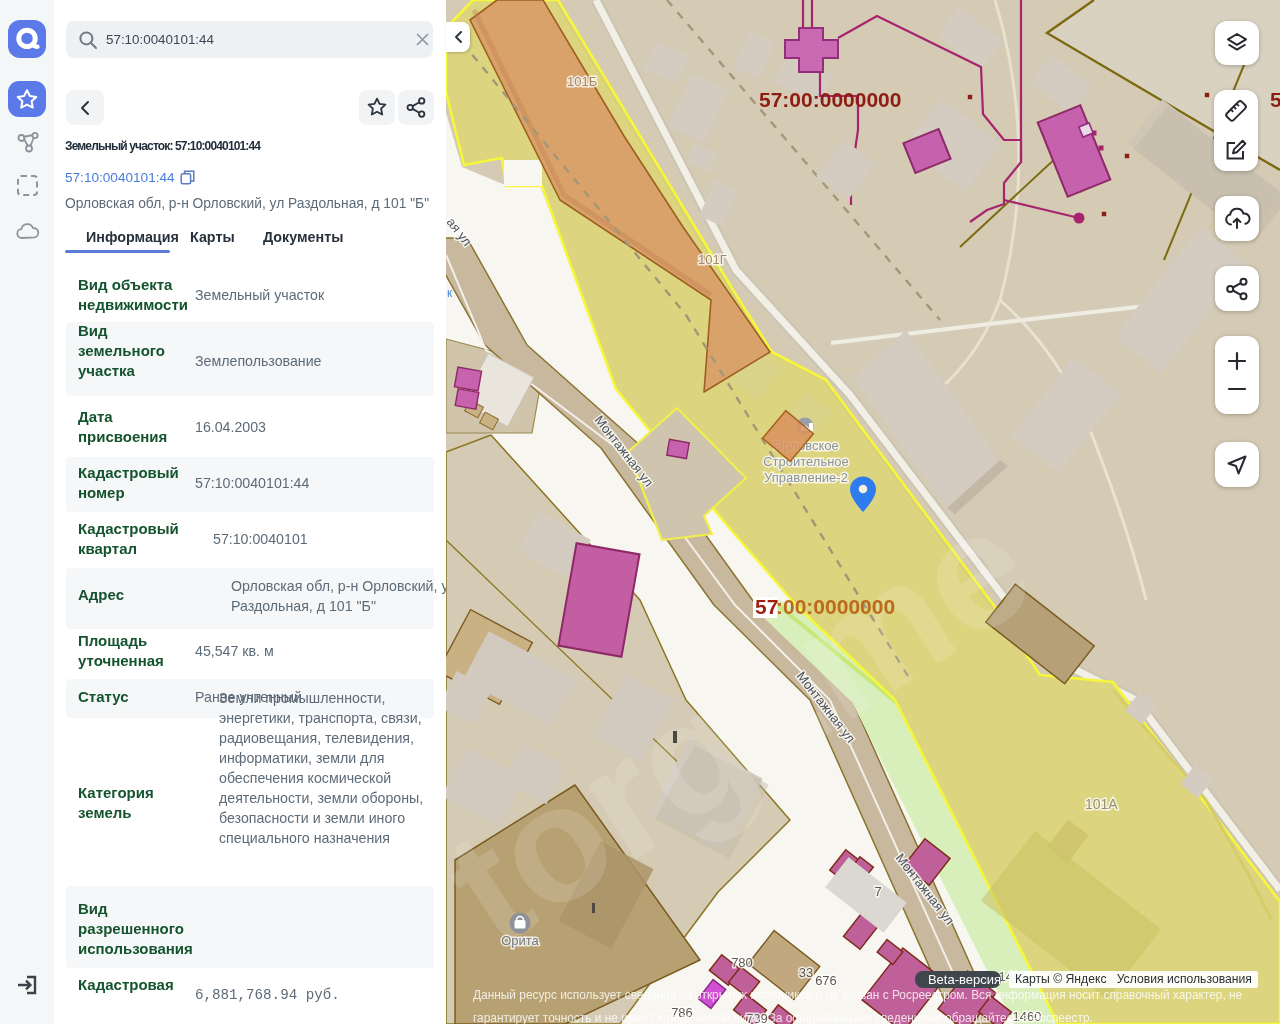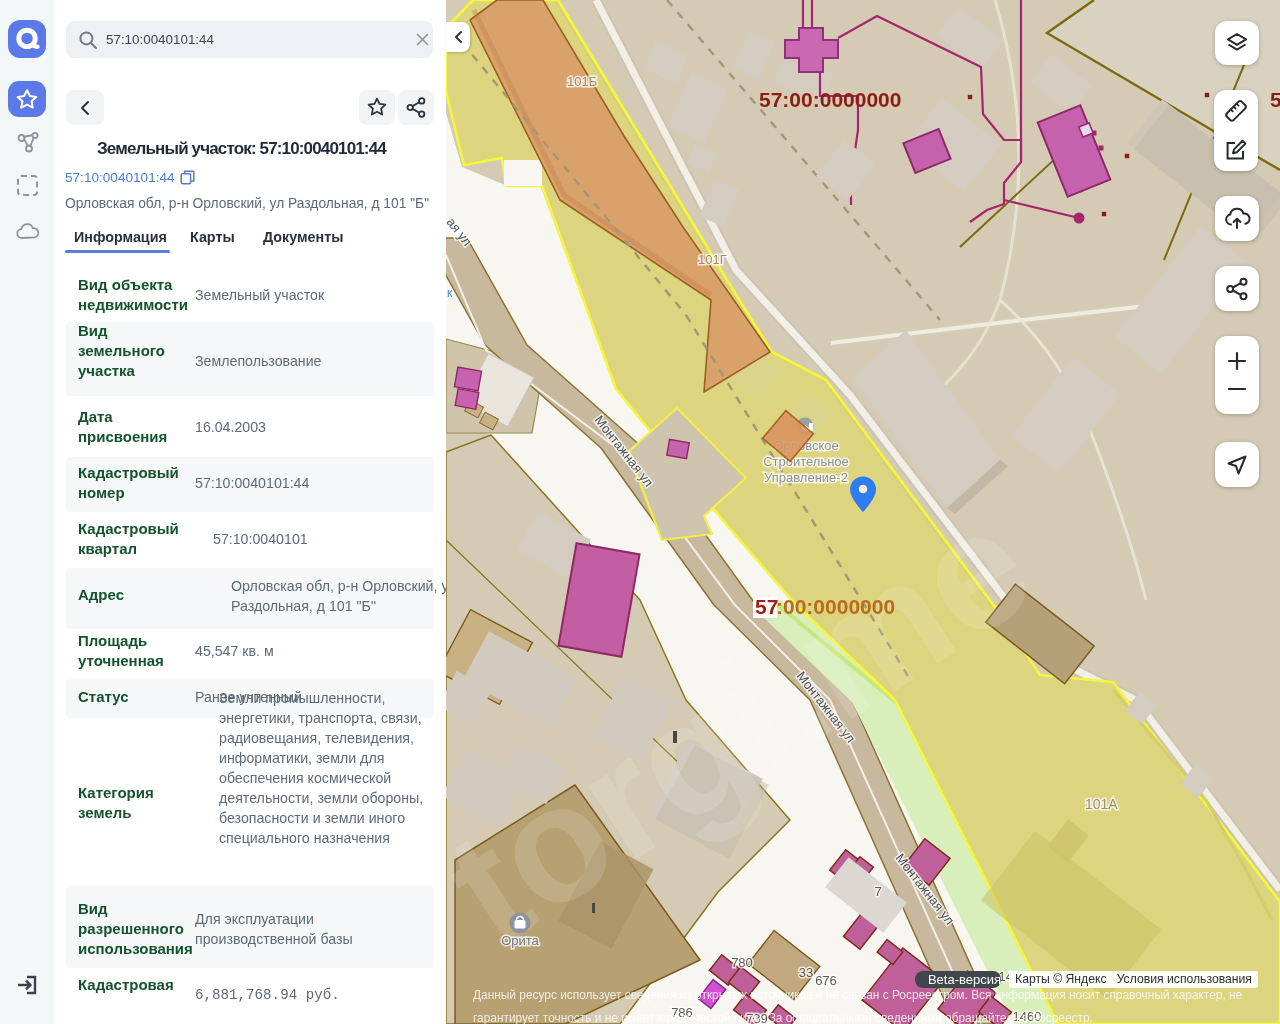--- a/index.html
+++ b/index.html
@@ -83,32 +83,32 @@
 
   <div class="abs" style="left:344px;top:90px;width:36px;height:35px;background:#f1f3f5;border-radius:8px;">
     <svg class="abs" style="left:8px;top:7px;" width="20" height="21" viewBox="0 0 20 21">
       <circle cx="15.7" cy="3.9" r="2.7" fill="none" stroke="#2b343e" stroke-width="1.8"></circle>
       <circle cx="4.2" cy="10.5" r="2.7" fill="none" stroke="#2b343e" stroke-width="1.8"></circle>
       <circle cx="15.7" cy="17.1" r="2.7" fill="none" stroke="#2b343e" stroke-width="1.8"></circle>
       <path d="M6.6 9.1 L13.3 5.3 M6.6 11.9 L13.3 15.7" stroke="#2b343e" stroke-width="1.8"></path>
     </svg>
   </div>
 
-  <div class="abs" style="left:11px;top:139px;font-size:17px;font-weight:700;color:#1f2b38;letter-spacing:-0.85px;margin-left:32px;">Земельный участок: 57:10:0040101:44</div>
+  <div class="abs" style="left:11px;top:139px;font-size:12px;font-weight:700;color:#1f2b38;letter-spacing:-0.85px;">Земельный участок: 57:10:0040101:44</div>
 
   <div class="abs" style="left:11px;top:170px;font-size:13.6px;color:#4a7dd8;">57:10:0040101:44</div>
 
   <svg class="abs" style="left:126px;top:170px;" width="15" height="15" viewBox="0 0 15 15">
     <rect x="1.2" y="3.8" width="9.4" height="10" rx="1.5" fill="none" stroke="#5a7cc0" stroke-width="1.5"></rect>
     <path d="M4.6 3.8 L4.6 1.2 L13.8 1.2 L13.8 11 L11 11" fill="none" stroke="#5a7cc0" stroke-width="1.5"></path>
   </svg>
 
   <div class="abs" style="left:11px;top:196px;font-size:13.8px;color:#5d6b78;white-space:nowrap;">Орловская обл, р-н Орловский, ул Раздольная, д 101 "Б"</div>
 
-  <div class="abs" style="left:20px;top:229px;font-size:14.3px;font-weight:700;color:#28323c;">Информация</div>
+  <div class="abs" style="left:32px;top:229px;font-size:14.3px;font-weight:700;color:#28323c;">Информация</div>
   <div class="abs" style="left:136px;top:229px;font-size:14.3px;font-weight:700;color:#28323c;">Карты</div>
   <div class="abs" style="left:209px;top:229px;font-size:14.3px;font-weight:700;color:#28323c;">Документы</div>
 
   <div class="abs" style="left:11px;top:250px;width:105px;height:3px;background:#5b7fd6;border-radius:2px;"></div>
 
   <div class="grow" style="top:322px;height:74px;"></div>
   <div class="grow" style="top:457px;height:55px;"></div>
   <div class="grow" style="top:568px;height:61px;"></div>
   <div class="grow" style="top:679px;height:39px;"></div>
   <div class="grow" style="top:886px;height:82px;"></div>
@@ -134,21 +134,20 @@
   <div class="lbl" style="top:631px;">Площадь<br>уточненная</div>
   <div class="val" style="top:641px;">45,547 кв. м</div>
 
   <div class="lbl" style="top:687px;">Статус</div>
   <div class="val" style="top:687px;">Ранее учтенный</div>
 
   <div class="lbl" style="top:783px;">Категория<br>земель</div>
   <div class="val" style="top:688px;margin-left:24px;">Земли промышленности,<br>энергетики, транспорта, связи,<br>радиовещания, телевидения,<br>информатики, земли для<br>обеспечения космической<br>деятельности, земли обороны,<br>безопасности и земли иного<br>специального назначения</div>
 
   <div class="lbl" style="top:899px;">Вид<br>разрешенного<br>использования</div>
-  <div class="val" style="top:909px;">Для эксплуатации<br>производственной базы</div>
 
   <div class="lbl" style="top:975px;">Кадастровая</div>
   <div class="val" style="top:985px;font-family:Liberation Mono, monospace;">6,881,768.94 руб.</div>
 </div>
 
 <svg id="map" width="834" height="1024" viewBox="0 0 834 1024">
 <defs>
       <style>text{font-family:"Liberation Sans",sans-serif;}</style>
     </defs>
 

